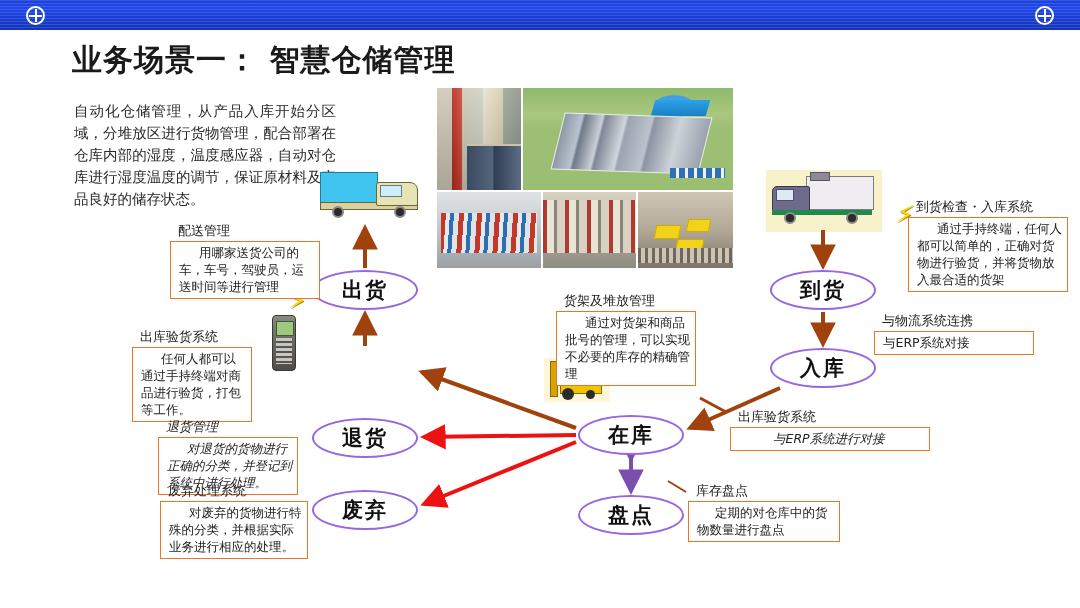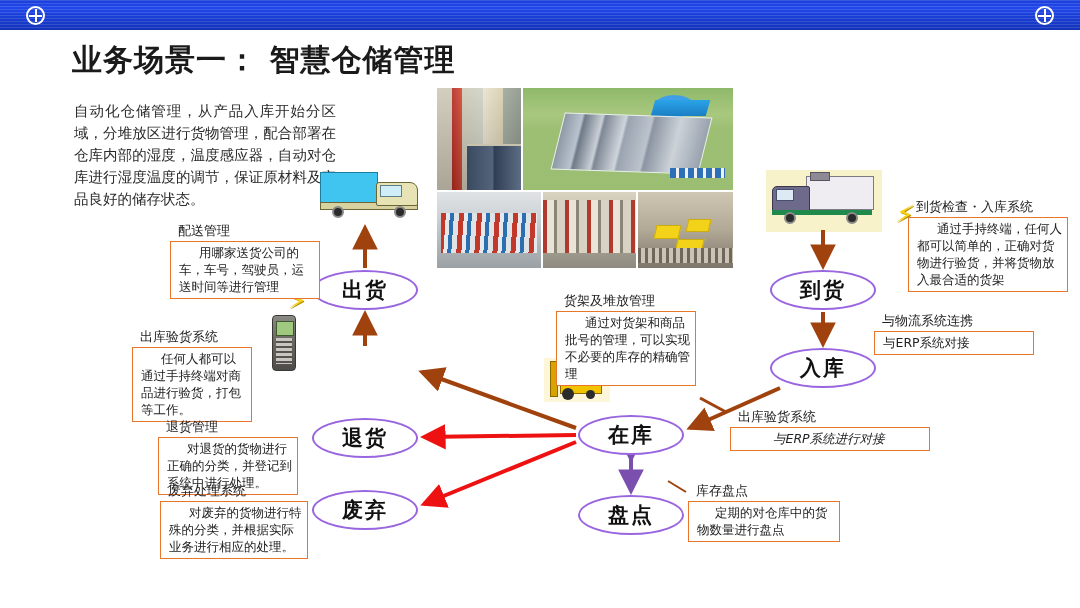--- a/index.html
+++ b/index.html
@@ -205,21 +205,21 @@
     background:#ffffff;
     font-size:12.5px; line-height:17px; color:#222222;
     padding:2px 4px 3px 8px;
     text-indent:20px;
     box-sizing:border-box;
   }
   .anno.noindent .body{ text-indent:0; }
 
   #anno-peisong { left:170px; top:222px; width:150px; }
   #anno-chuku   { left:132px; top:308px; width:120px;margin-top:20px; }
-  #anno-tuihuo  { left:158px; top:418px; width:140px; }
+  #anno-tuihuo  { left:158px; top:418px; width:140px;font-style:italic; }
   #anno-feiqi   { left:160px; top:482px; width:148px; }
   #anno-huojia  { left:556px; top:292px; width:140px; }
   #anno-daohuo  { left:908px; top:198px; width:160px; }
   #anno-wuliu   { left:874px; top:312px; width:160px; }
   #anno-tongji  { left:730px; top:408px; width:200px; }
   #anno-kucun   { left:688px; top:482px; width:152px; }
 
   #anno-wuliu .body, #anno-tongji .body, #anno-kucun .body{ text-indent:0; }
   #anno-tongji .body{ text-indent:34px;font-style:italic; }
   #anno-kucun .body{ text-indent:18px; }

